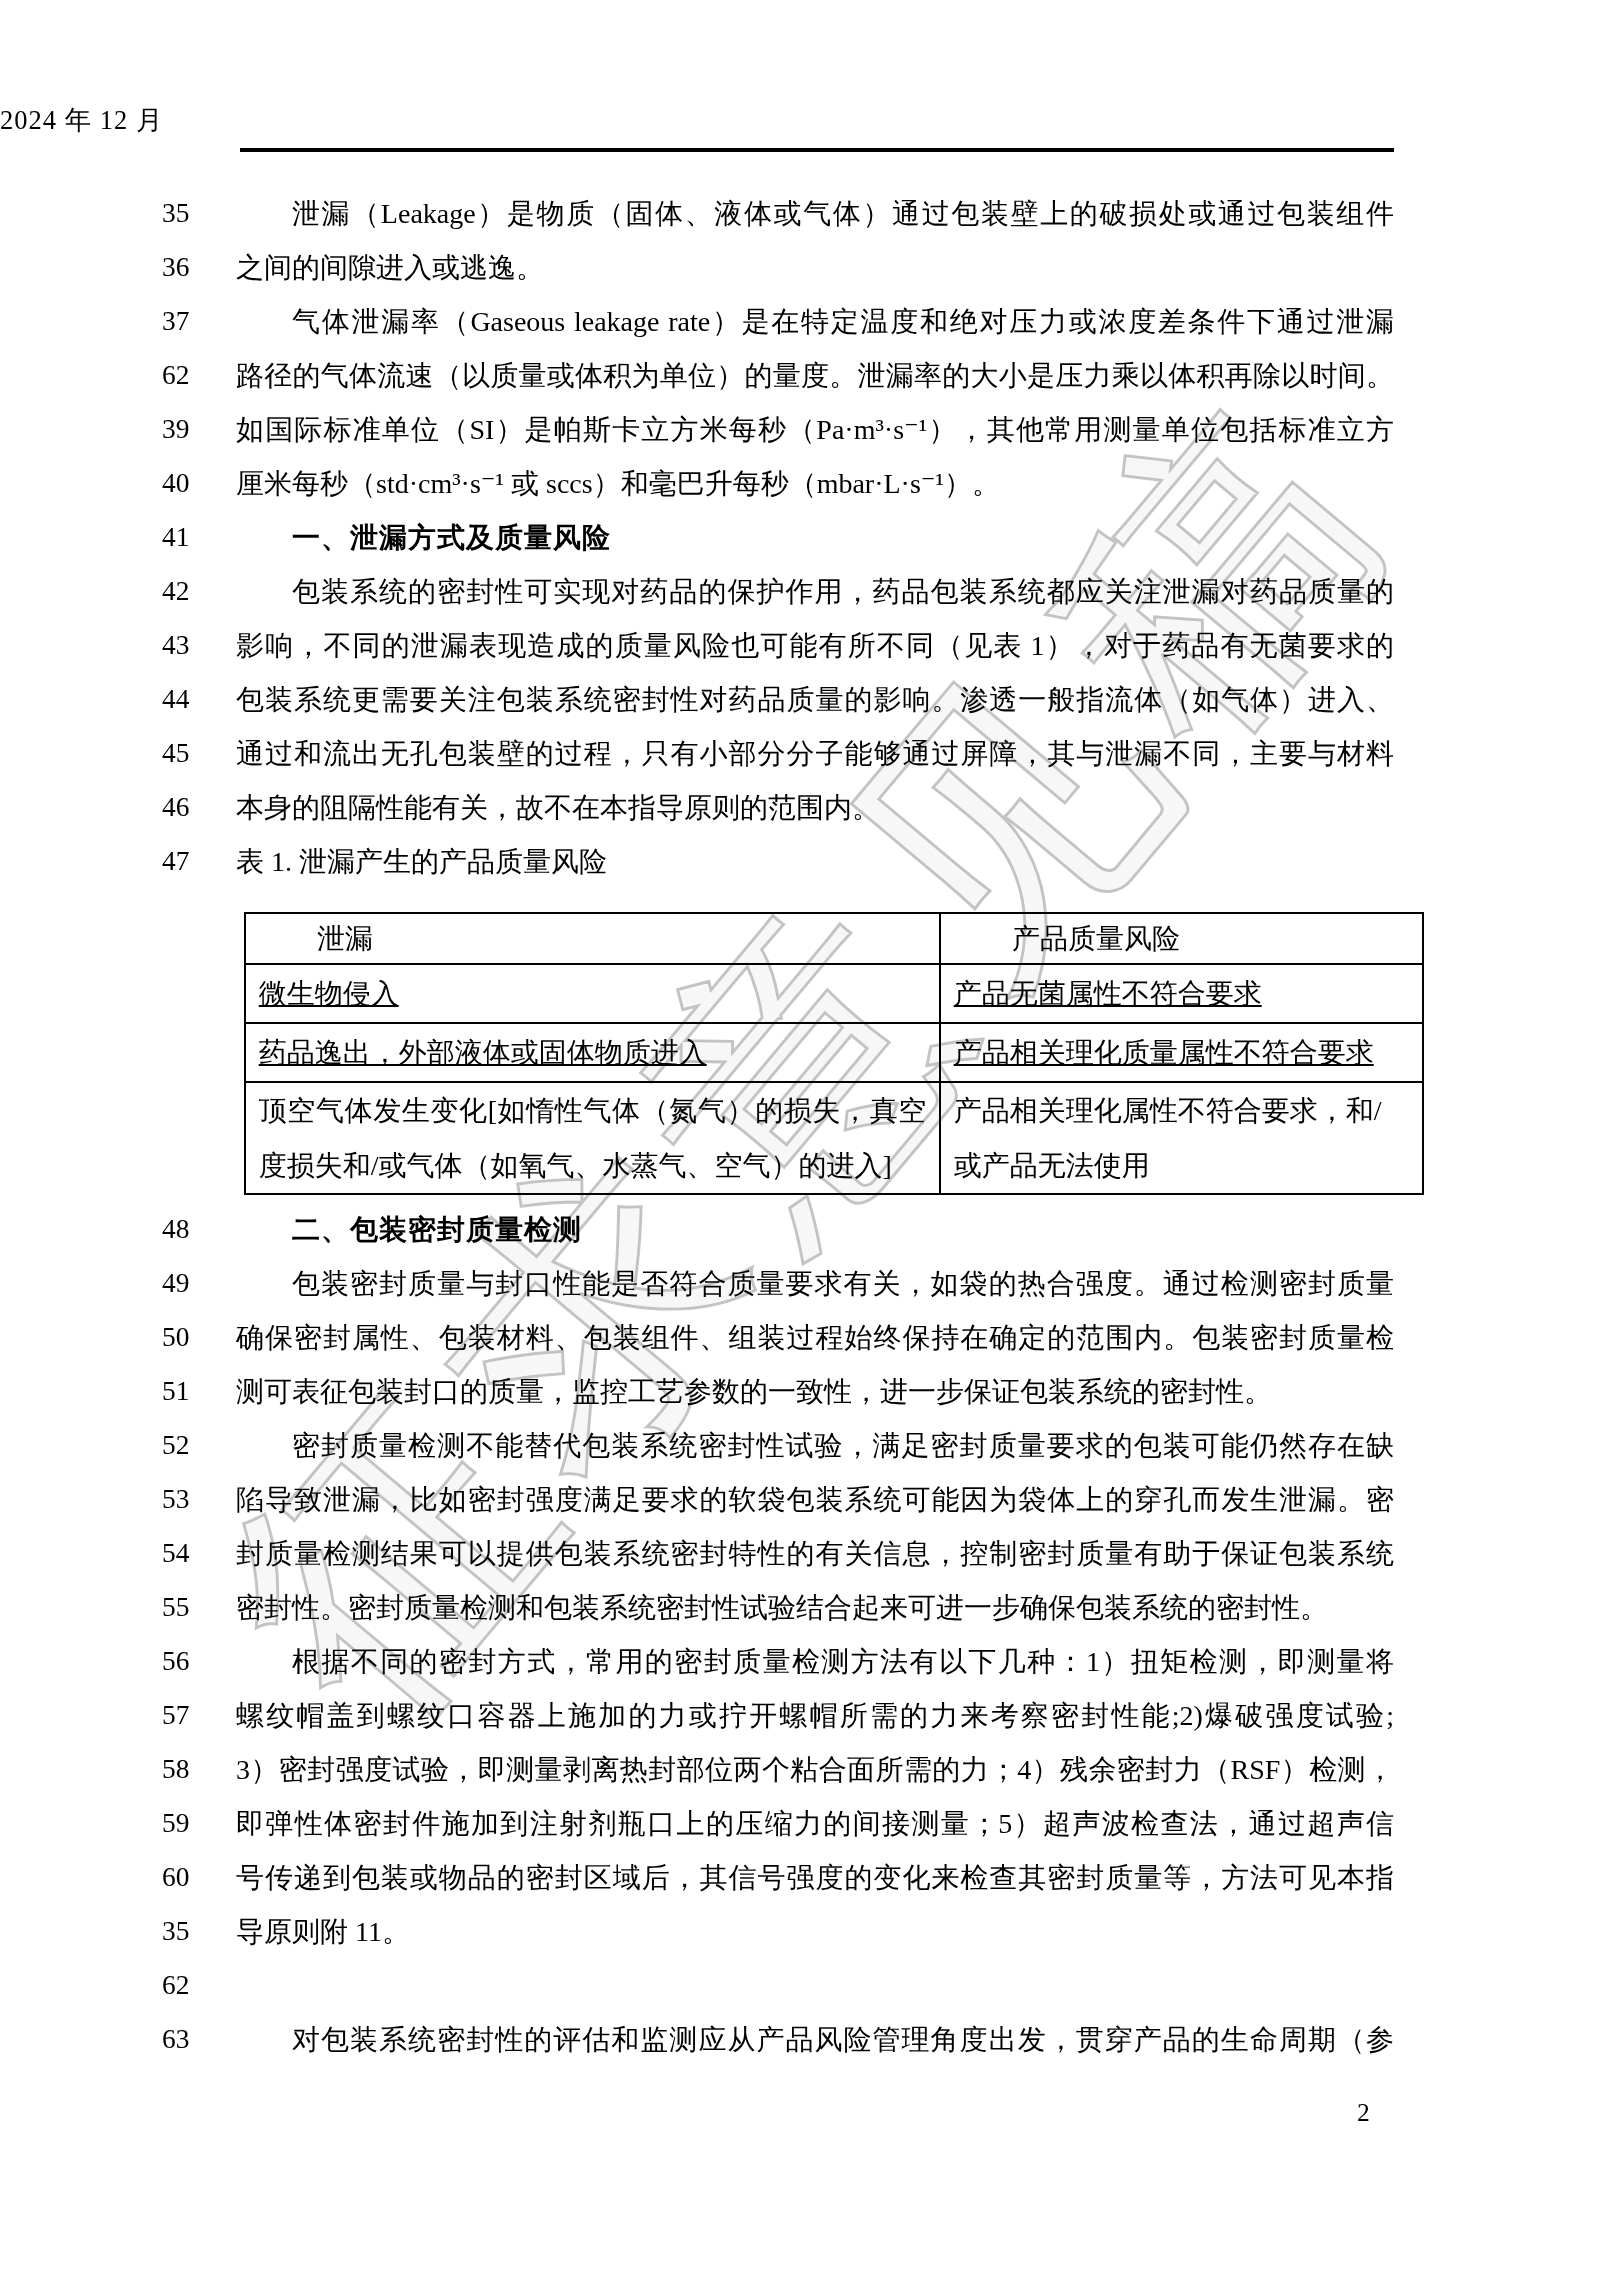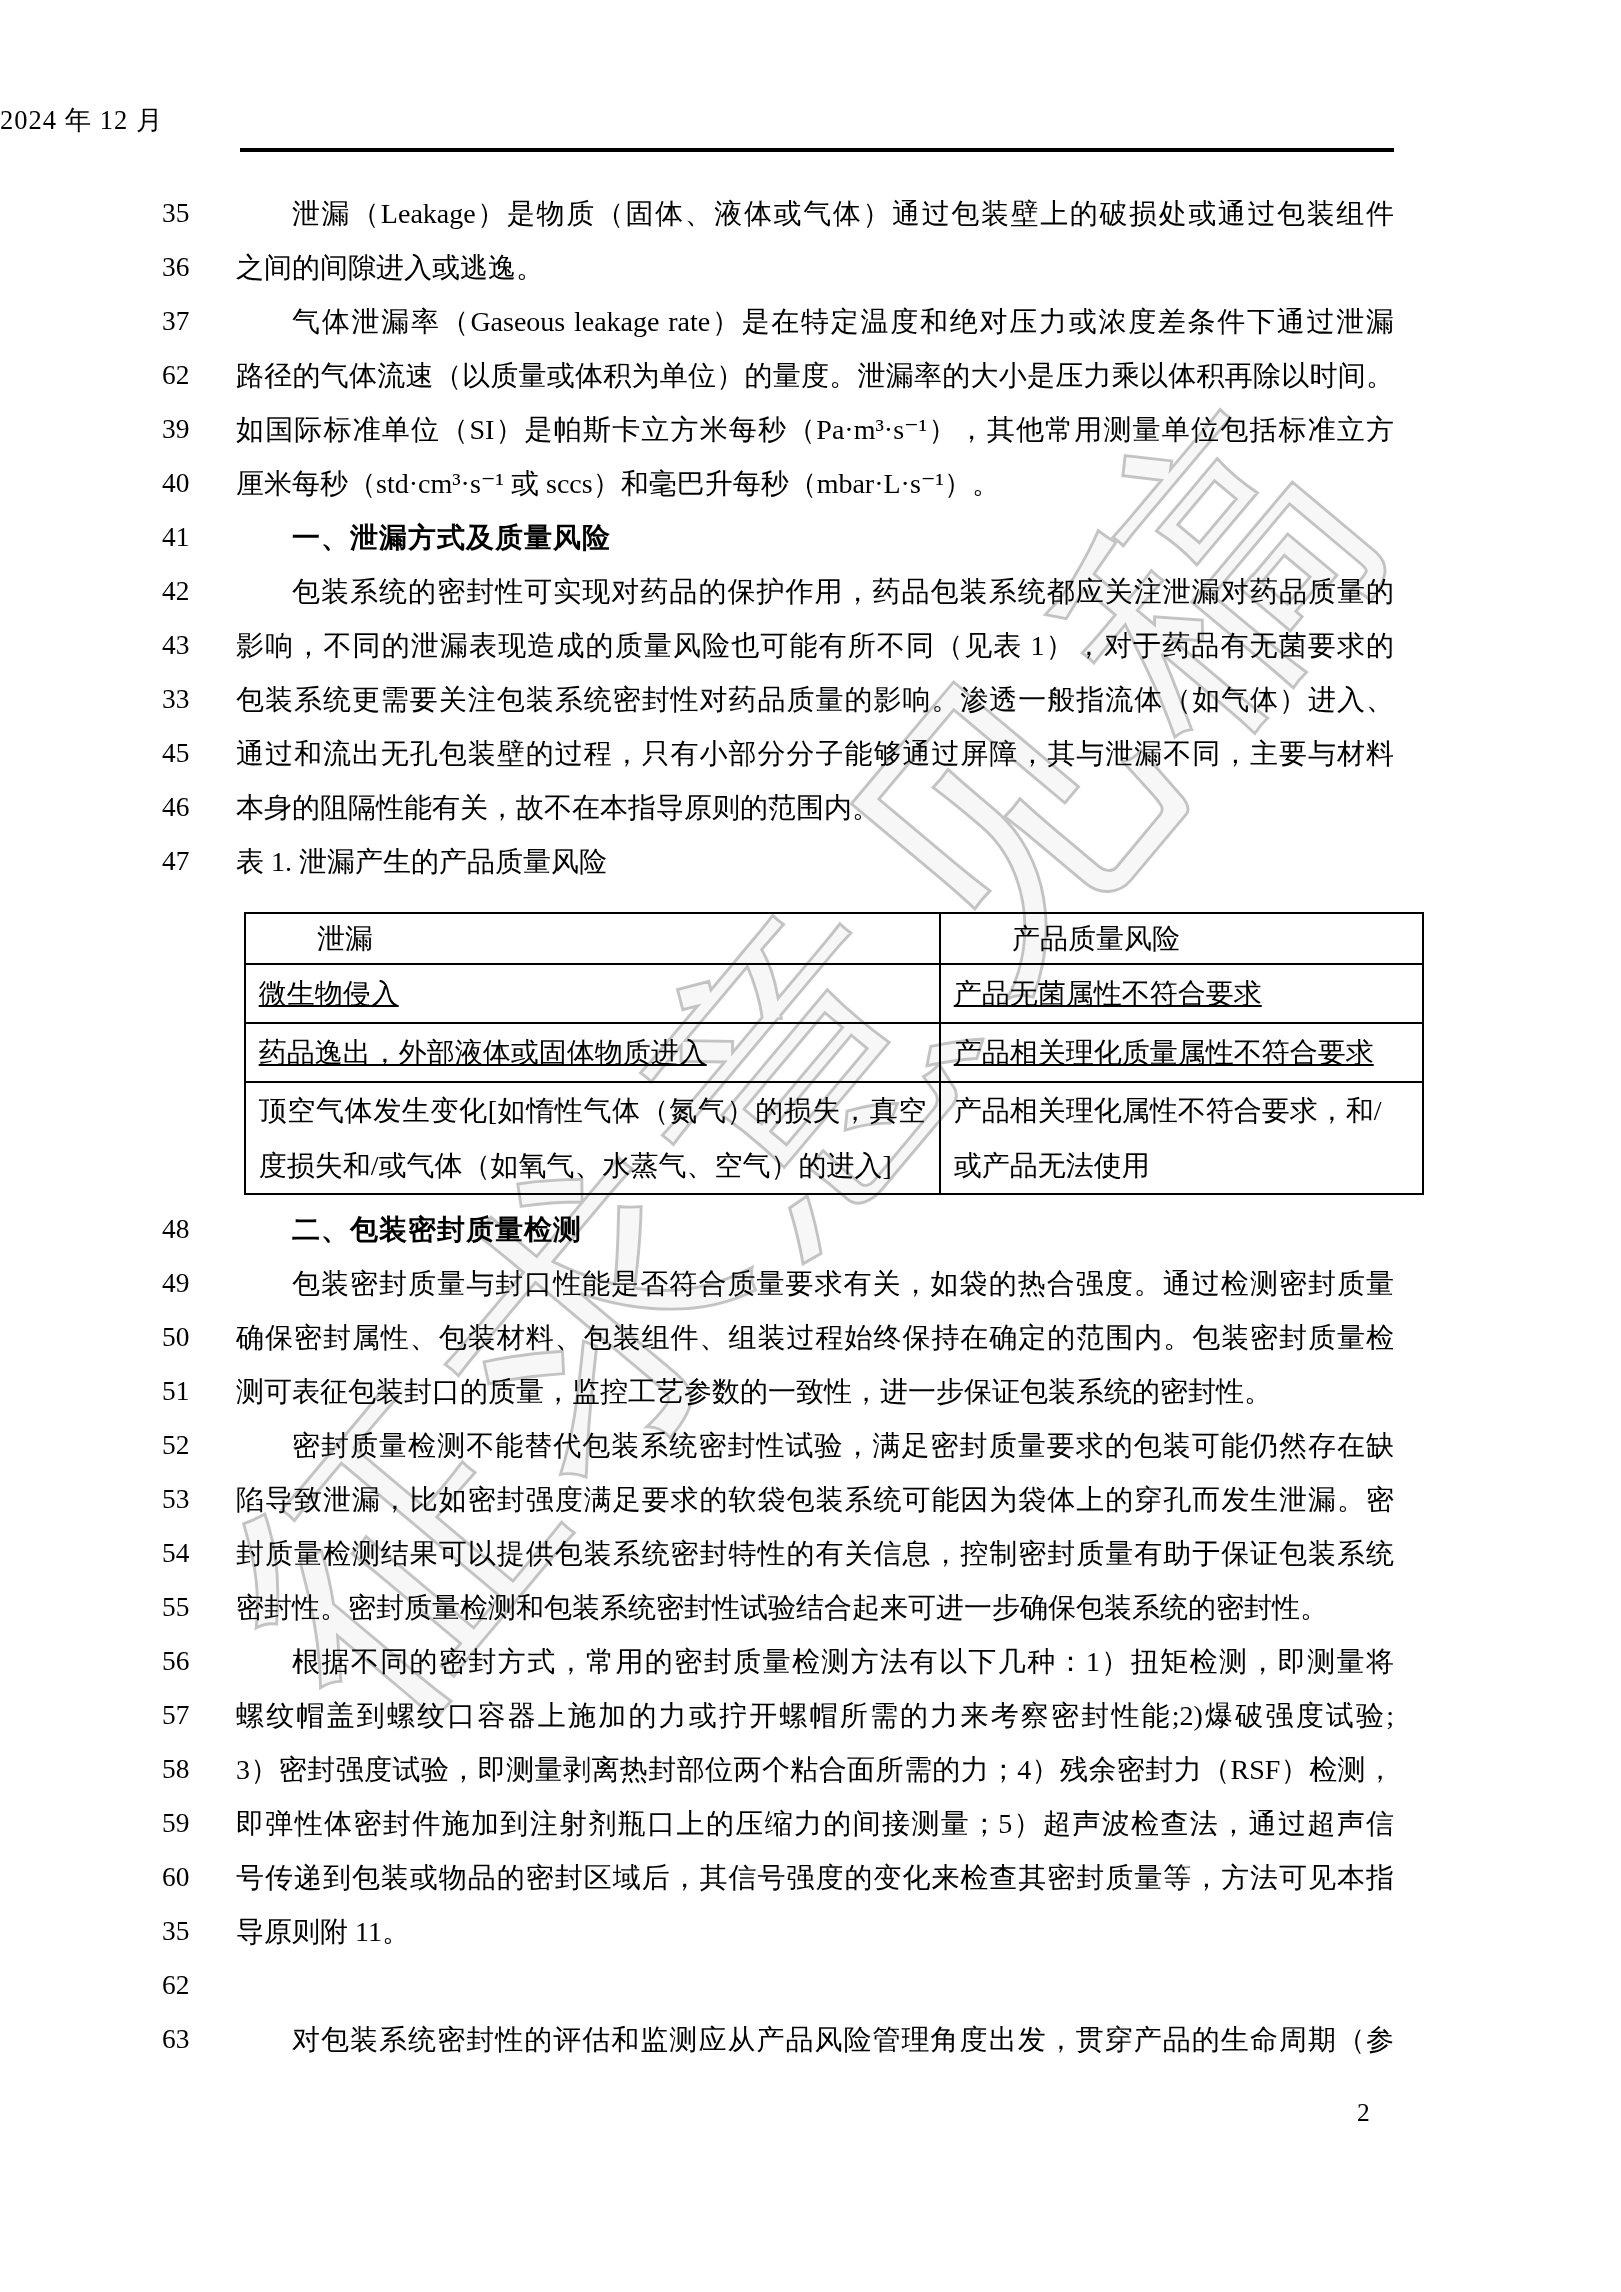--- a/index.html
+++ b/index.html
@@ -134,21 +134,21 @@
     </div>
     <div class="line">
       <span class="lineno">42</span>
       <span class="ltext indent full">包装系统的密封性可实现对药品的保护作用，药品包装系统都应关注泄漏对药品质量的</span>
     </div>
     <div class="line">
       <span class="lineno">43</span>
       <span class="ltext full">影响，不同的泄漏表现造成的质量风险也可能有所不同（见表 1），对于药品有无菌要求的</span>
     </div>
     <div class="line">
-      <span class="lineno">33</span>
+      <span class="lineno">44</span>
       <span class="ltext full">包装系统更需要关注包装系统密封性对药品质量的影响。渗透一般指流体（如气体）进入、</span>
     </div>
     <div class="line">
       <span class="lineno">45</span>
       <span class="ltext full">通过和流出无孔包装壁的过程，只有小部分分子能够通过屏障，其与泄漏不同，主要与材料</span>
     </div>
     <div class="line">
       <span class="lineno">46</span>
       <span class="ltext">本身的阻隔性能有关，故不在本指导原则的范围内。</span>
     </div>

